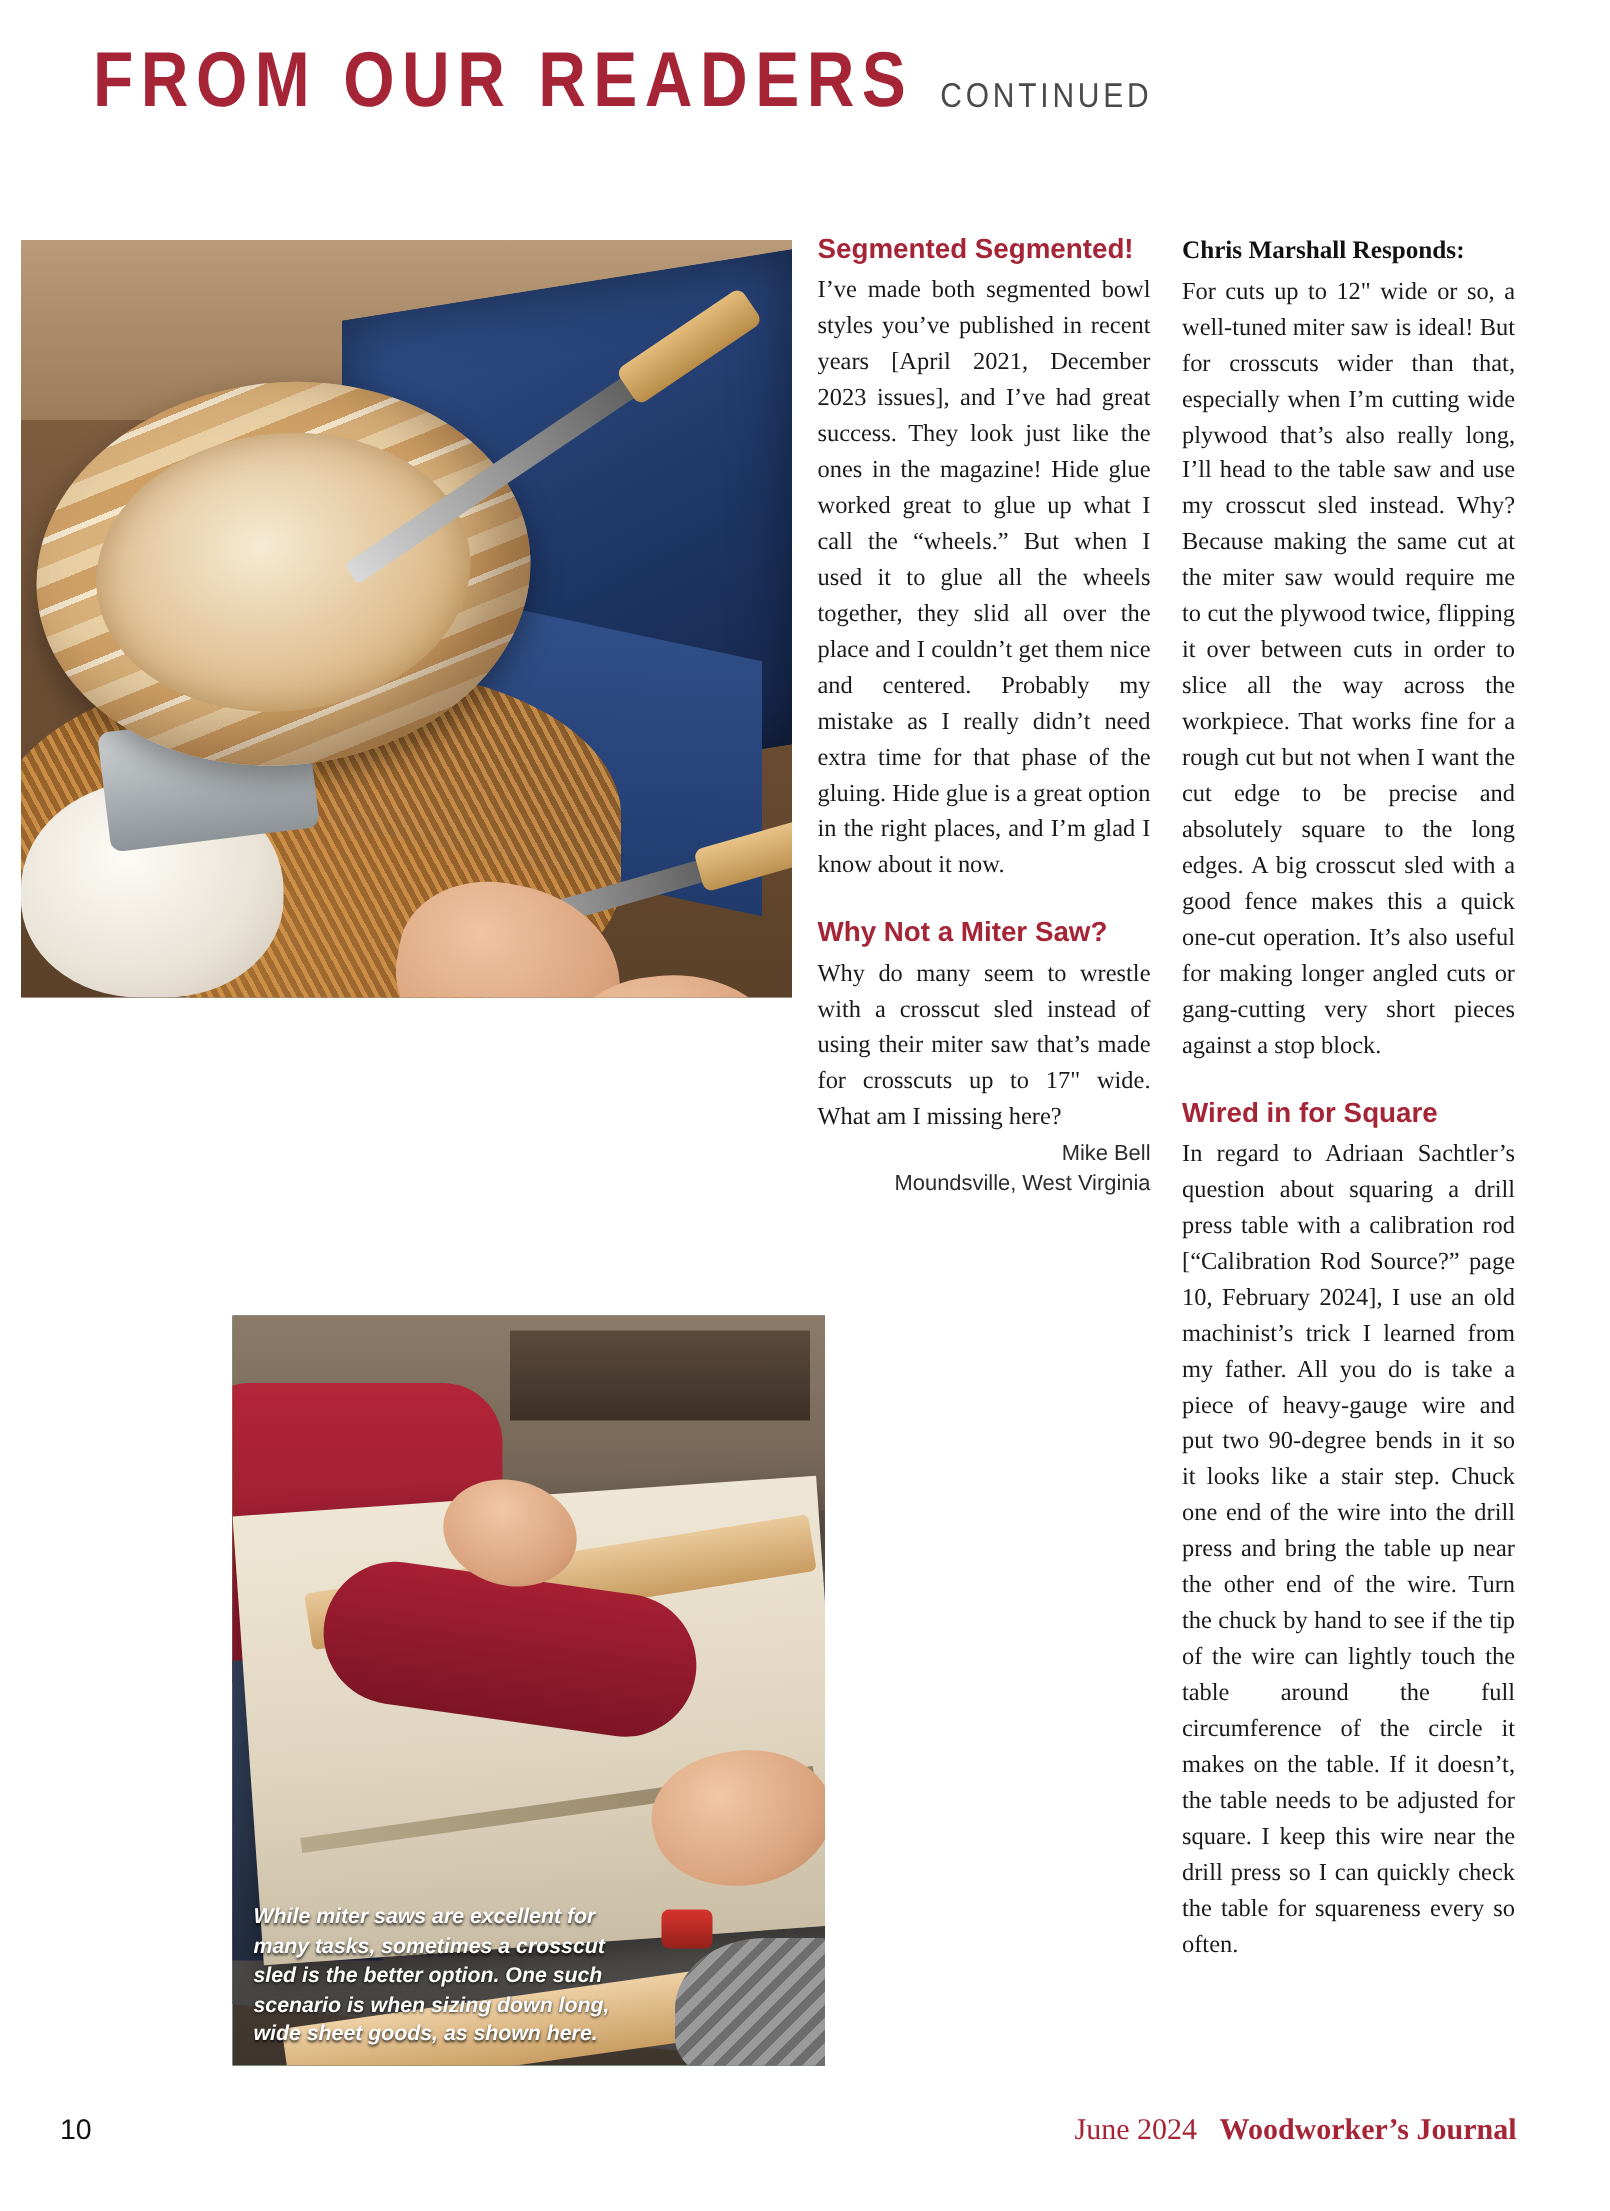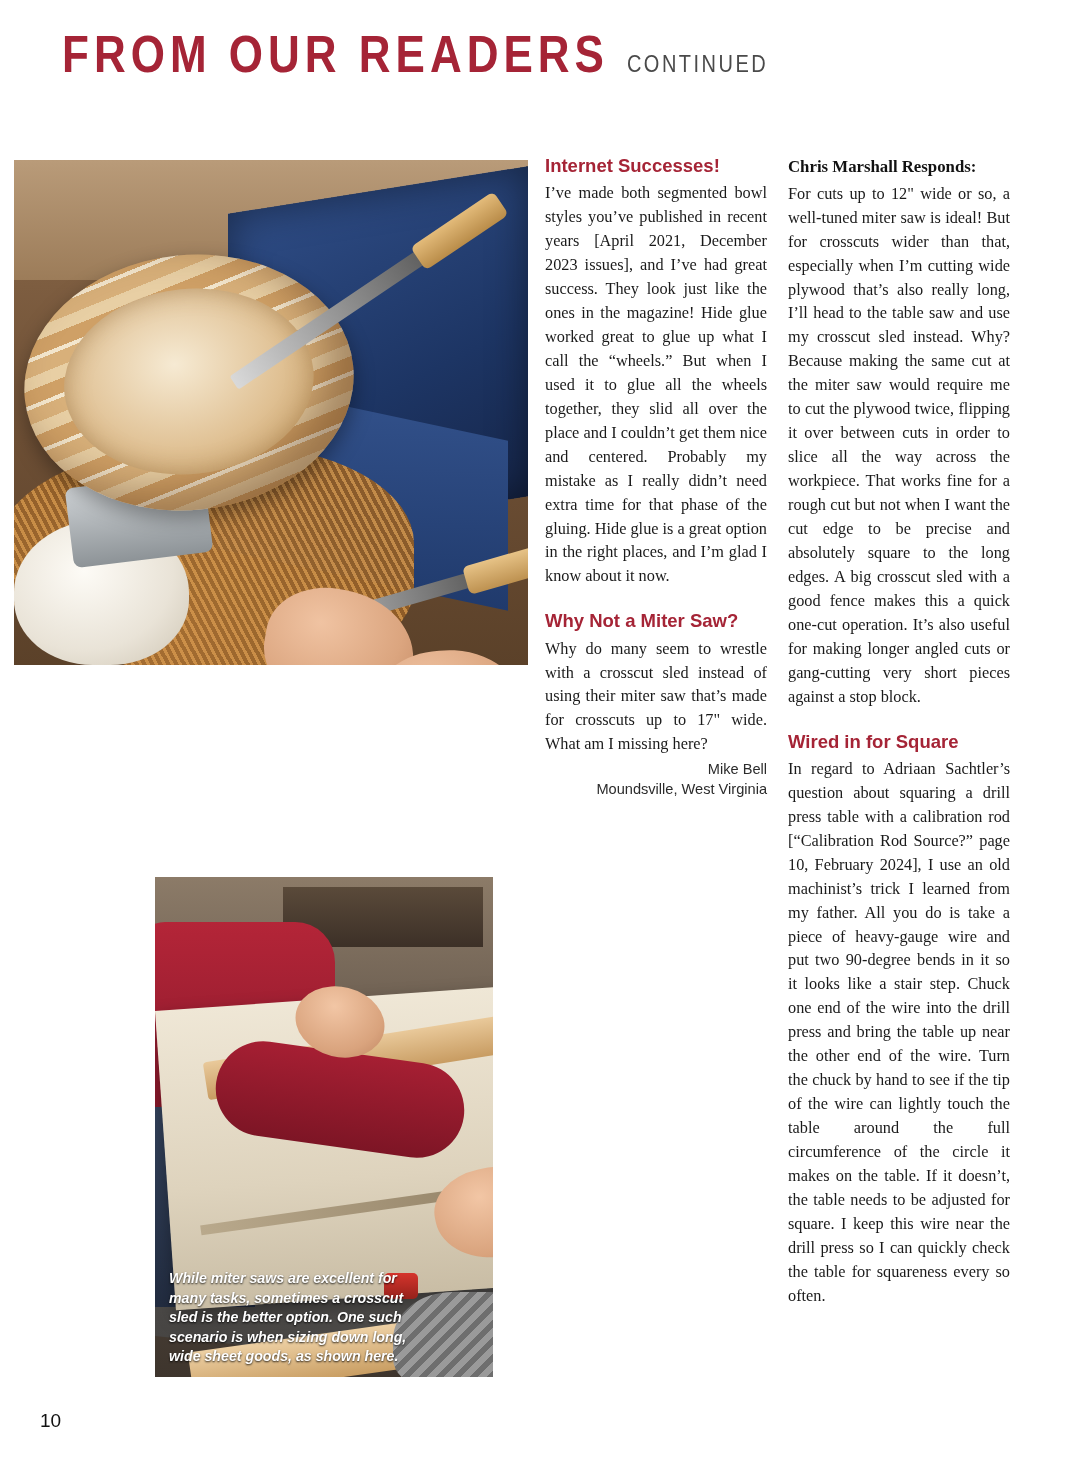--- a/index.html
+++ b/index.html
@@ -54,21 +54,21 @@
   .photo-top {
     left: 14px;
     top: 160px;
     width: 514px;
     height: 505px;
     background: #6b4a2e;
   }
   .photo-bottom {
     left: 155px;
     top: 877px;
-    width: 338px;
+    width: 395px;
     height: 500px;
     background: #14532d;
   }
 
   
   .lathe-bg {
     position: absolute; inset: 0;
     background:
       linear-gradient(180deg, #8d6b4b 0%, #7d5d40 25%, #6d4f35 55%, #5b4129 100%);
   }
@@ -305,21 +305,21 @@
   <div class="hand-d"></div>
   <div class="hand-c"></div>
   <div class="red-knob"></div>
   <div class="dust-hose"></div>
   <div class="photo-caption">While miter saws are excellent for many tasks, sometimes a crosscut sled is the better option. One such scenario is when sizing down long, wide sheet goods, as shown here.</div>
 </div>
 
 <div class="col col-mid">
 
   <div>
-    <h2 class="art-head">Internet Successes!</h2>
+    <h2 class="art-head">Segmented Segmented!</h2>
     <p class="body-p">I’ve made both segmented bowl styles you’ve published in recent years [April 2021, December 2023 issues], and I’ve had great success. They look just like the ones in the magazine! Hide glue worked great to glue up what I call the “wheels.” But when I used it to glue all the wheels together, they slid all over the place and I couldn’t get them nice and centered. Probably my mistake as I really didn’t need extra time for that phase of the gluing. Hide glue is a great option in the right places, and I’m glad I know about it now.</p>
   </div>
 
   <div>
     <h2 class="art-head spaced">Why Not a Miter Saw?</h2>
     <p class="body-p">Why do many seem to wrestle with a crosscut sled instead of using their miter saw that’s made for crosscuts up to 17" wide. What am I missing here?</p>
     <div class="signoff">
       <div>Mike Bell</div>
       <div>Moundsville, West Virginia</div>
     </div>
@@ -336,13 +336,17 @@
 
   <div>
     <h2 class="art-head spaced">Wired in for Square</h2>
     <p class="body-p">In regard to Adriaan Sachtler’s question about squaring a drill press table with a calibration rod [“Calibration Rod Source?” page 10, February 2024], I use an old machinist’s trick I learned from my father. All you do is take a piece of heavy-gauge wire and put two 90-degree bends in it so it looks like a stair step. Chuck one end of the wire into the drill press and bring the table up near the other end of the wire. Turn the chuck by hand to see if the tip of the wire can lightly touch the table around the full circumference of the circle it makes on the table. If it doesn’t, the table needs to be adjusted for square. I keep this wire near the drill press so I can quickly check the table for squareness every so often.</p>
   </div>
 
 </div>
 
 <div class="footer">
   <div class="footer-left">10</div>
+  <div class="footer-right">
+    <span class="issue">June 2024</span>
+    &nbsp;&nbsp;<span class="mag">Woodworker’s Journal</span>
+  </div>
 </div>
 
 </body></html>

